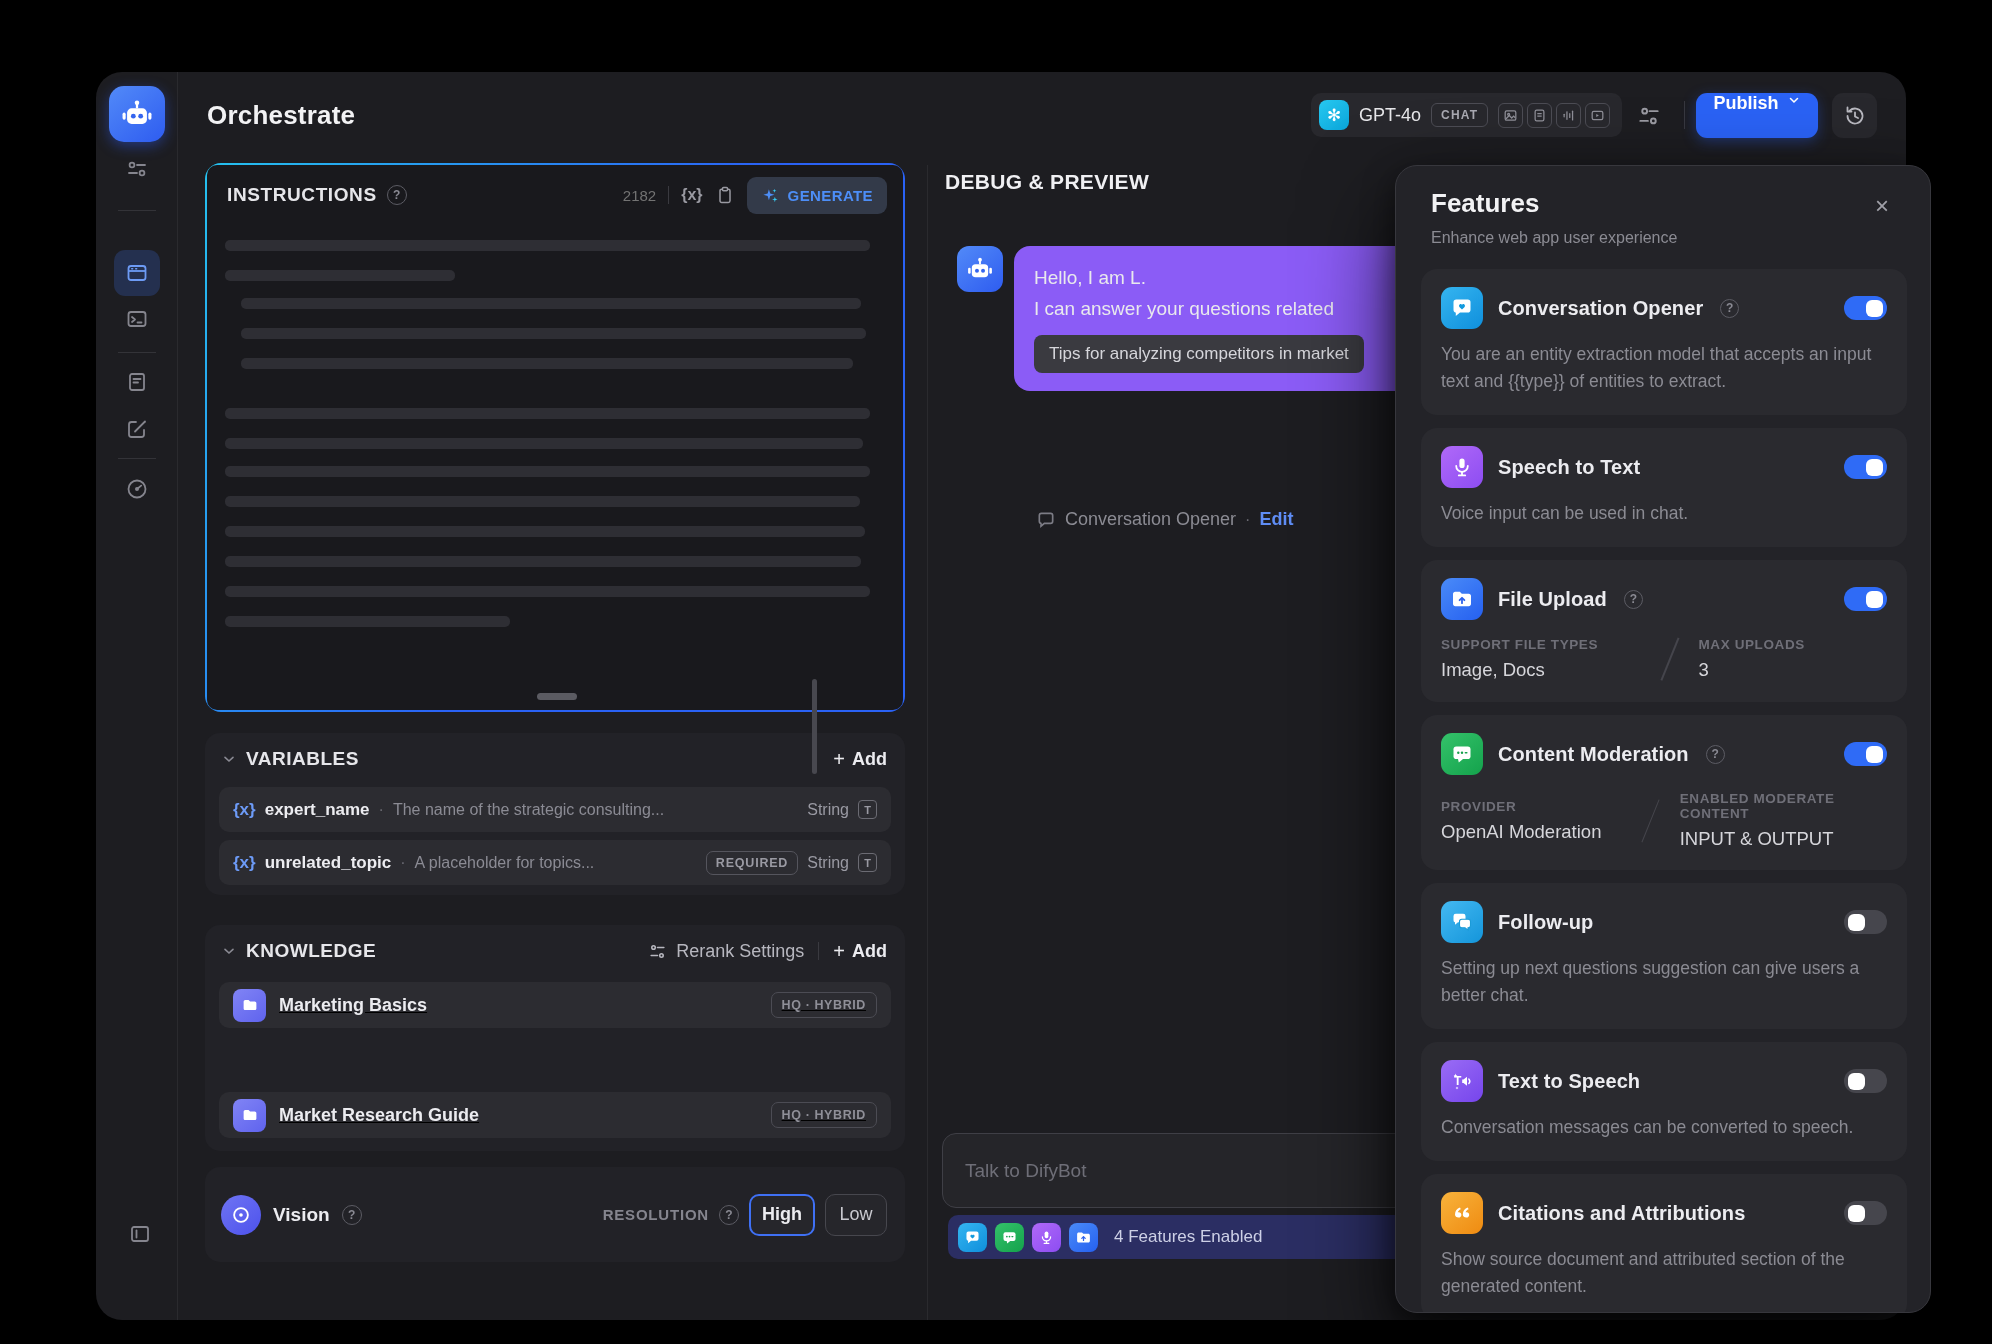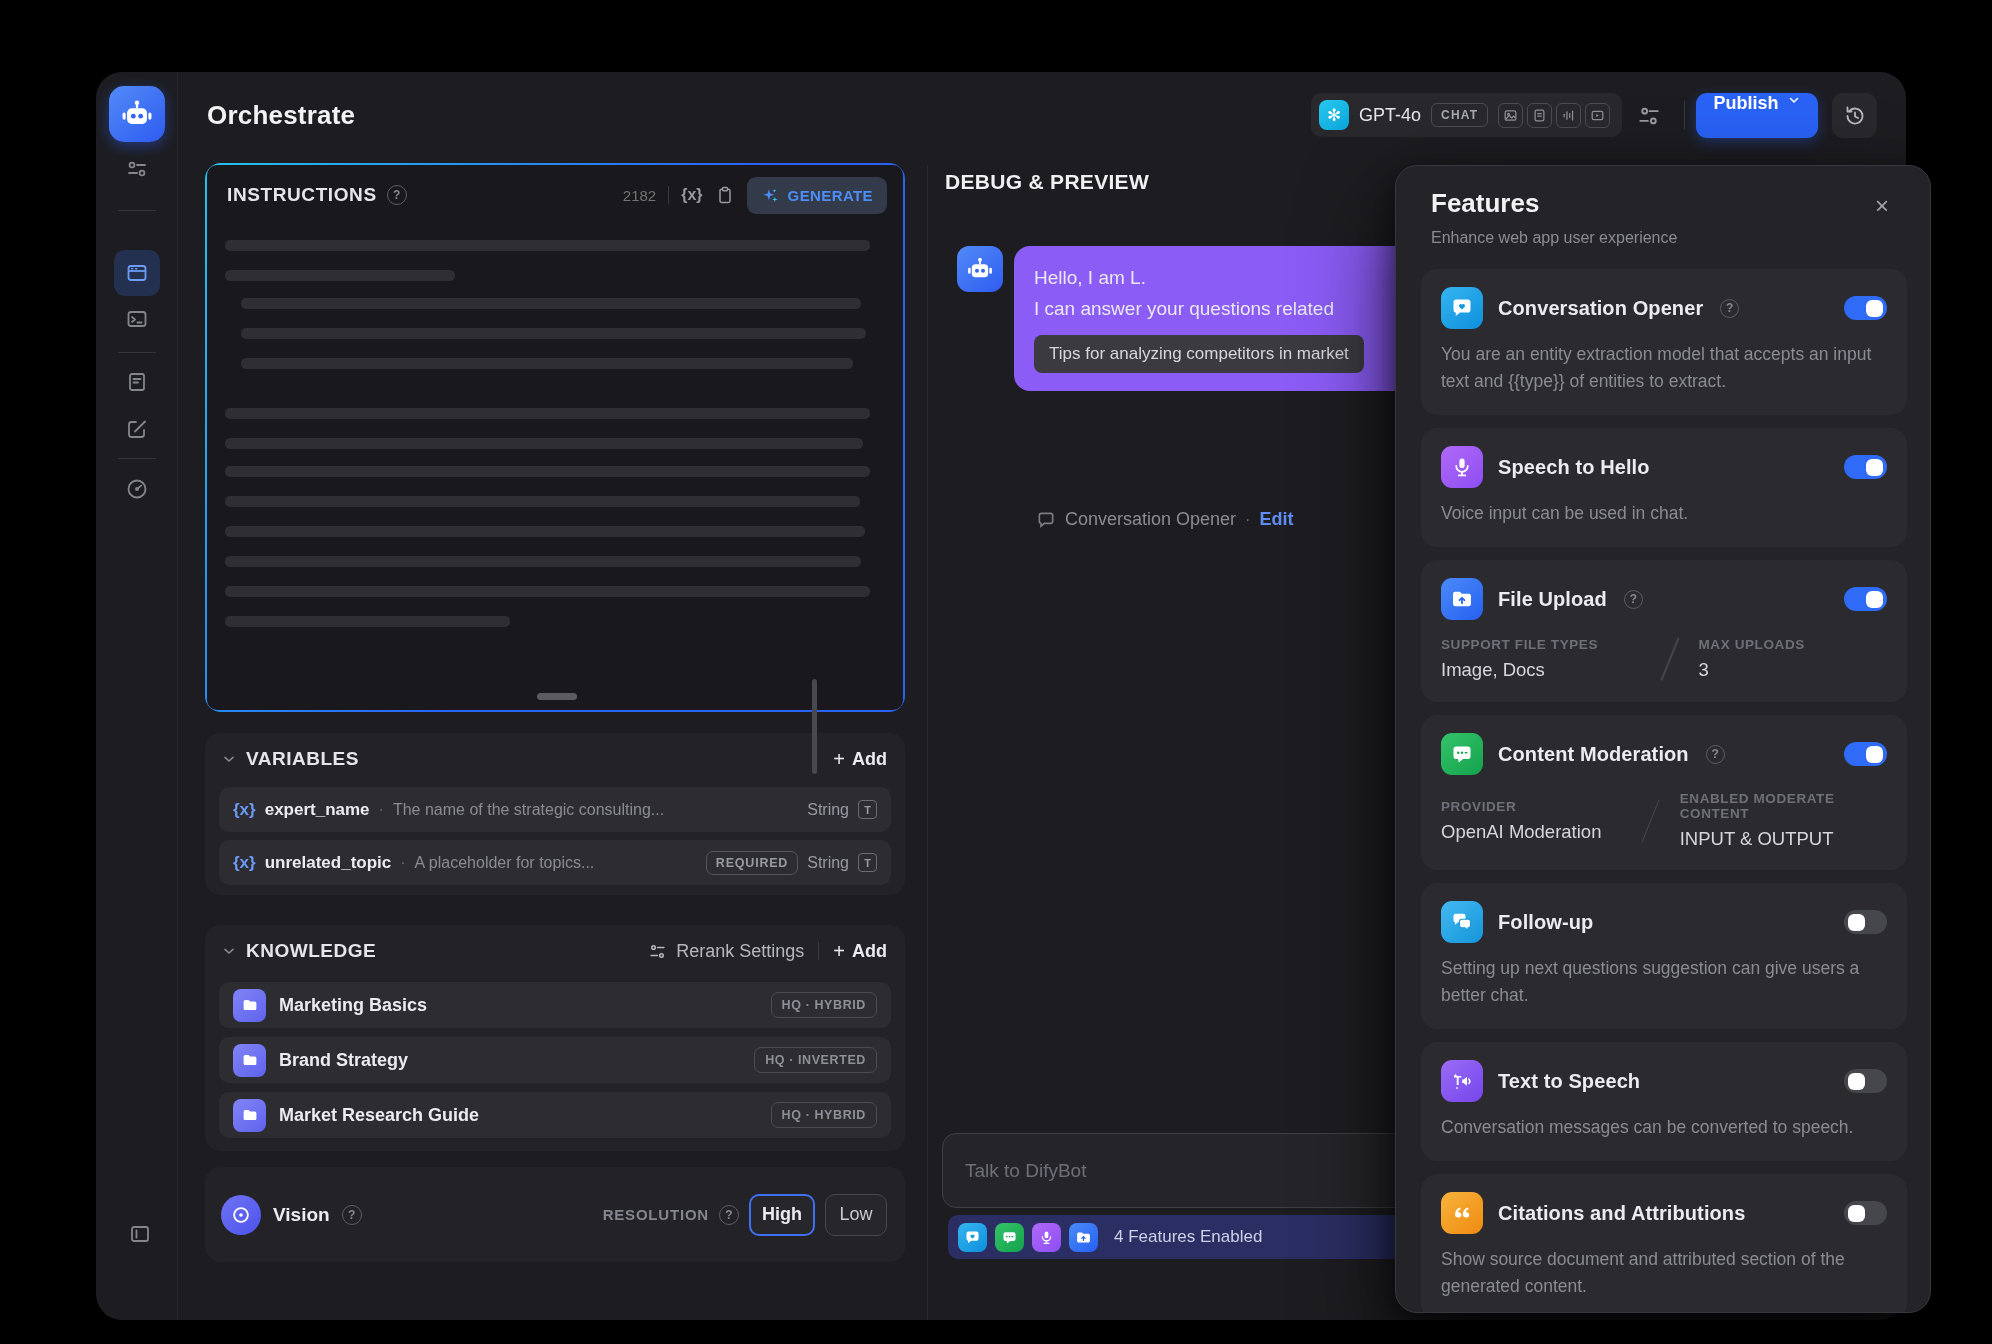--- a/index.html
+++ b/index.html
@@ -79,21 +79,21 @@
   .var-name { color:#ececf0; font-size:17px; font-weight:600; }
   .var-dot { color:#6b6b73; font-size:16px; }
   .var-desc { color:#8b8b94; font-size:16px; }
   .var-right { margin-left:auto; display:flex; align-items:center; gap:9px; }
   .req-badge { border:1px solid #55555d; border-radius:7px; color:#9a9aa3; font-size:12.5px;
     letter-spacing:.8px; padding:4px 9px; font-weight:600; }
   .var-type { color:#9a9aa3; font-size:16px; }
   .type-box { width:19px; height:19px; border:1.5px solid #6b6b73; border-radius:4px; color:#9a9aa3;
     font-size:11px; font-weight:700; display:flex; align-items:center; justify-content:center; }
   .kn-row { position:absolute; left:14px; width:672px; height:46px; border-radius:10px; background:#2c2c31;
-    display:flex; align-items:center; padding:0 14px; gap:13px; cursor:pointer; }
+    display:flex; align-items:center; padding:0 14px; gap:13px; cursor:pointer;text-decoration:underline; }
   .kn-tile { width:33px; height:33px; border-radius:8px; background:linear-gradient(140deg,#8184f5,#5f63ee);
     display:flex; align-items:center; justify-content:center; }
   .kn-tile svg { width:18px; height:18px; }
   .kn-name { color:#ececf0; font-size:18px; font-weight:600; }
   .kn-badge { margin-left:auto; border:1px solid #4c4c54; border-radius:7px; color:#8f8f98; font-size:12.5px;
     letter-spacing:.6px; padding:5px 10px; font-weight:600; }
   #var-scrollthumb { position:absolute; left:716px; top:607px; width:5px; height:95px; border-radius:3px; background:#48484f; cursor:grab; }
 
   
   #vision-card { top:1095px; height:95px; display:flex; align-items:center; padding:0 18px 0 16px; gap:12px; }
@@ -405,29 +405,20 @@
     </div>
     <div class="kn-row" style="top:57px">
       <div class="kn-tile">
         <svg viewBox="0 0 24 24">
             <path d="M3.5 7.5c0-1.2 1-2.2 2.2-2.2h4.4l2 2h6.2c1.2 0 2.2 1 2.2 2.2v7c0 1.2-1 2.2-2.2 2.2H5.7c-1.2 0-2.2-1-2.2-2.2z" fill="#fff"></path>
           </svg>
       </div>
       <span class="kn-name">Marketing Basics</span>
       <span class="kn-badge">HQ · HYBRID</span>
     </div>
-    <div class="kn-row" style="top:112px">
-      <div class="kn-tile">
-        <svg viewBox="0 0 24 24">
-            <path d="M3.5 7.5c0-1.2 1-2.2 2.2-2.2h4.4l2 2h6.2c1.2 0 2.2 1 2.2 2.2v7c0 1.2-1 2.2-2.2 2.2H5.7c-1.2 0-2.2-1-2.2-2.2z" fill="#fff"></path>
-          </svg>
-      </div>
-      <span class="kn-name">Brand Strategy</span>
-      <span class="kn-badge">HQ · INVERTED</span>
-    </div>
     <div class="kn-row" style="top:167px">
       <div class="kn-tile">
         <svg viewBox="0 0 24 24">
             <path d="M3.5 7.5c0-1.2 1-2.2 2.2-2.2h4.4l2 2h6.2c1.2 0 2.2 1 2.2 2.2v7c0 1.2-1 2.2-2.2 2.2H5.7c-1.2 0-2.2-1-2.2-2.2z" fill="#fff"></path>
           </svg>
       </div>
       <span class="kn-name">Market Research Guide</span>
       <span class="kn-badge">HQ · HYBRID</span>
     </div>
   </div>
@@ -548,21 +539,21 @@
     <div class="f-card">
       <div class="f-head">
         <div class="f-tile g-mic">
           <svg viewBox="0 0 24 24">
               <rect x="9.4" y="3.5" width="5.2" height="9.5" rx="2.6" fill="#fff"></rect>
               <path d="M6.2 11a5.8 5.8 0 0 0 11.6 0" fill="none" stroke="#fff" stroke-width="1.8" stroke-linecap="round"></path>
               <line x1="12" y1="17" x2="12" y2="19.8" stroke="#fff" stroke-width="1.8" stroke-linecap="round"></line>
               <line x1="8.8" y1="20.4" x2="15.2" y2="20.4" stroke="#fff" stroke-width="1.8" stroke-linecap="round"></line>
             </svg>
         </div>
-        <span class="f-title">Speech to Hello</span>
+        <span class="f-title">Speech to Text</span>
         <div class="toggle on">
             <div class="knob"></div>
           </div>
       </div>
       <div class="f-desc">Voice input can be used in chat.</div>
     </div>
 
     <div class="f-card">
       <div class="f-head">
         <div class="f-tile g-upload">

